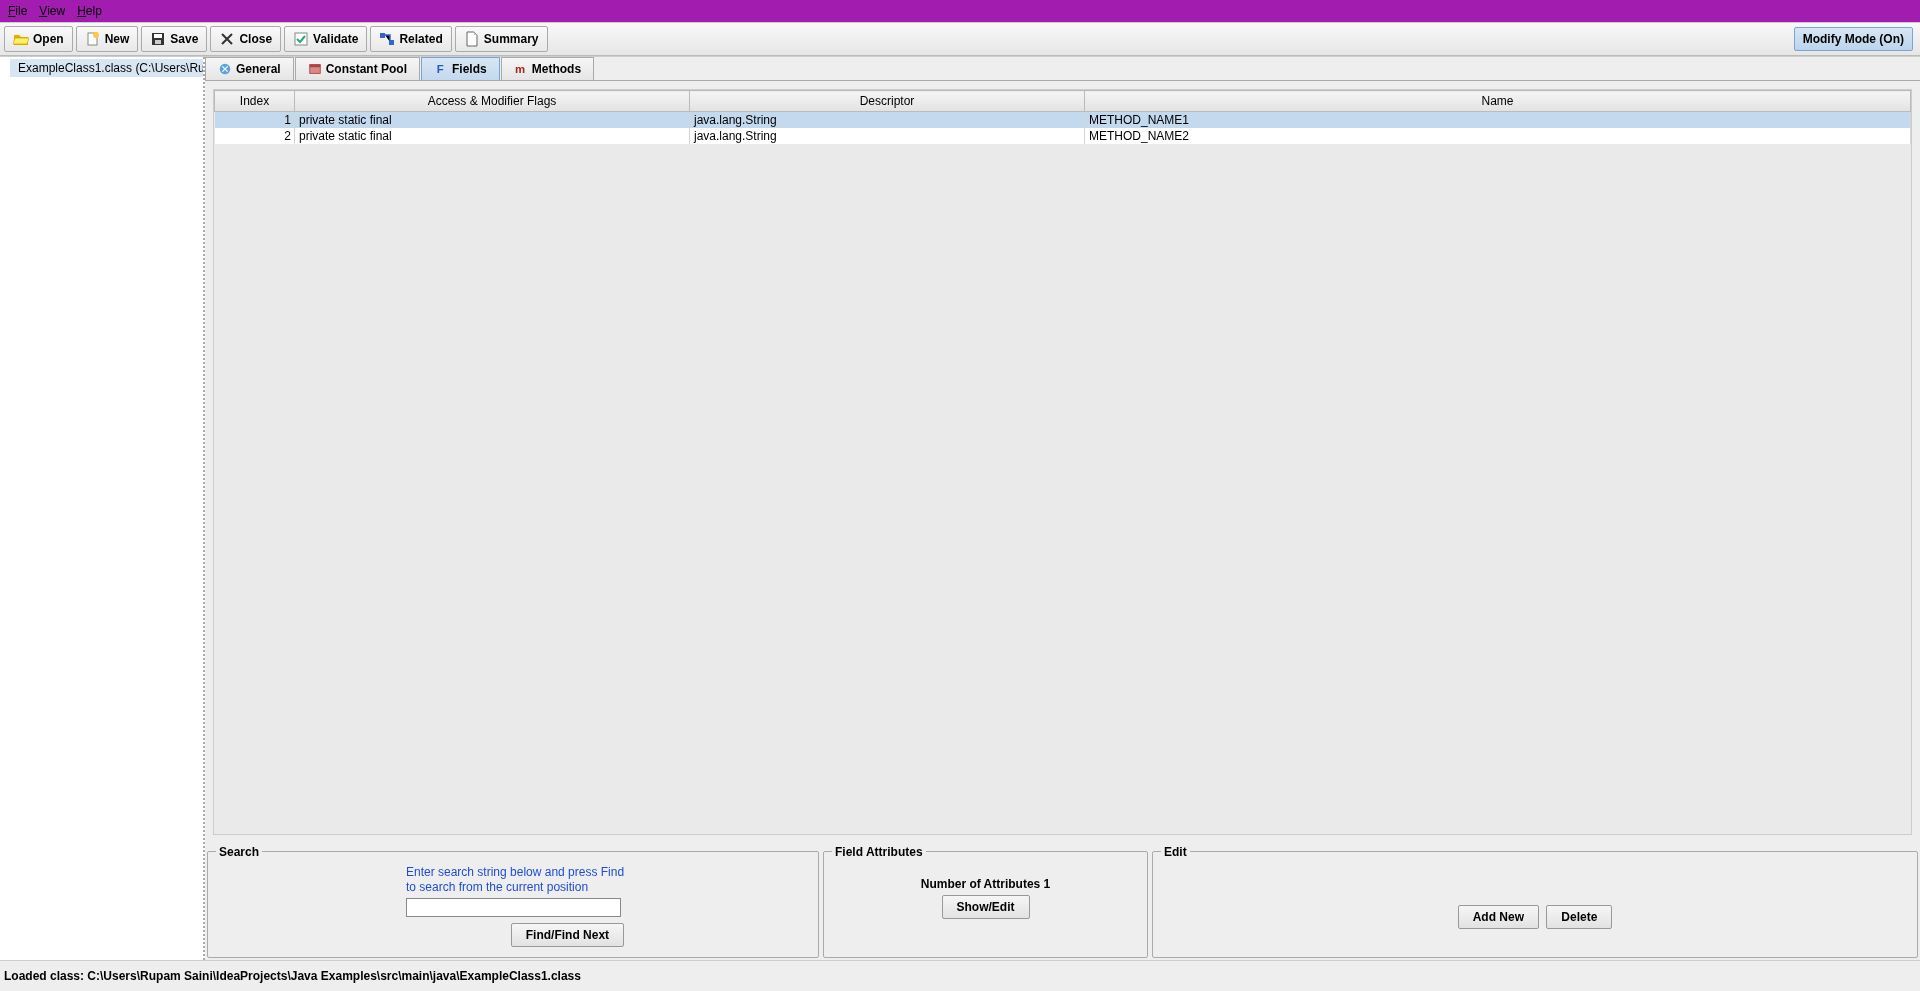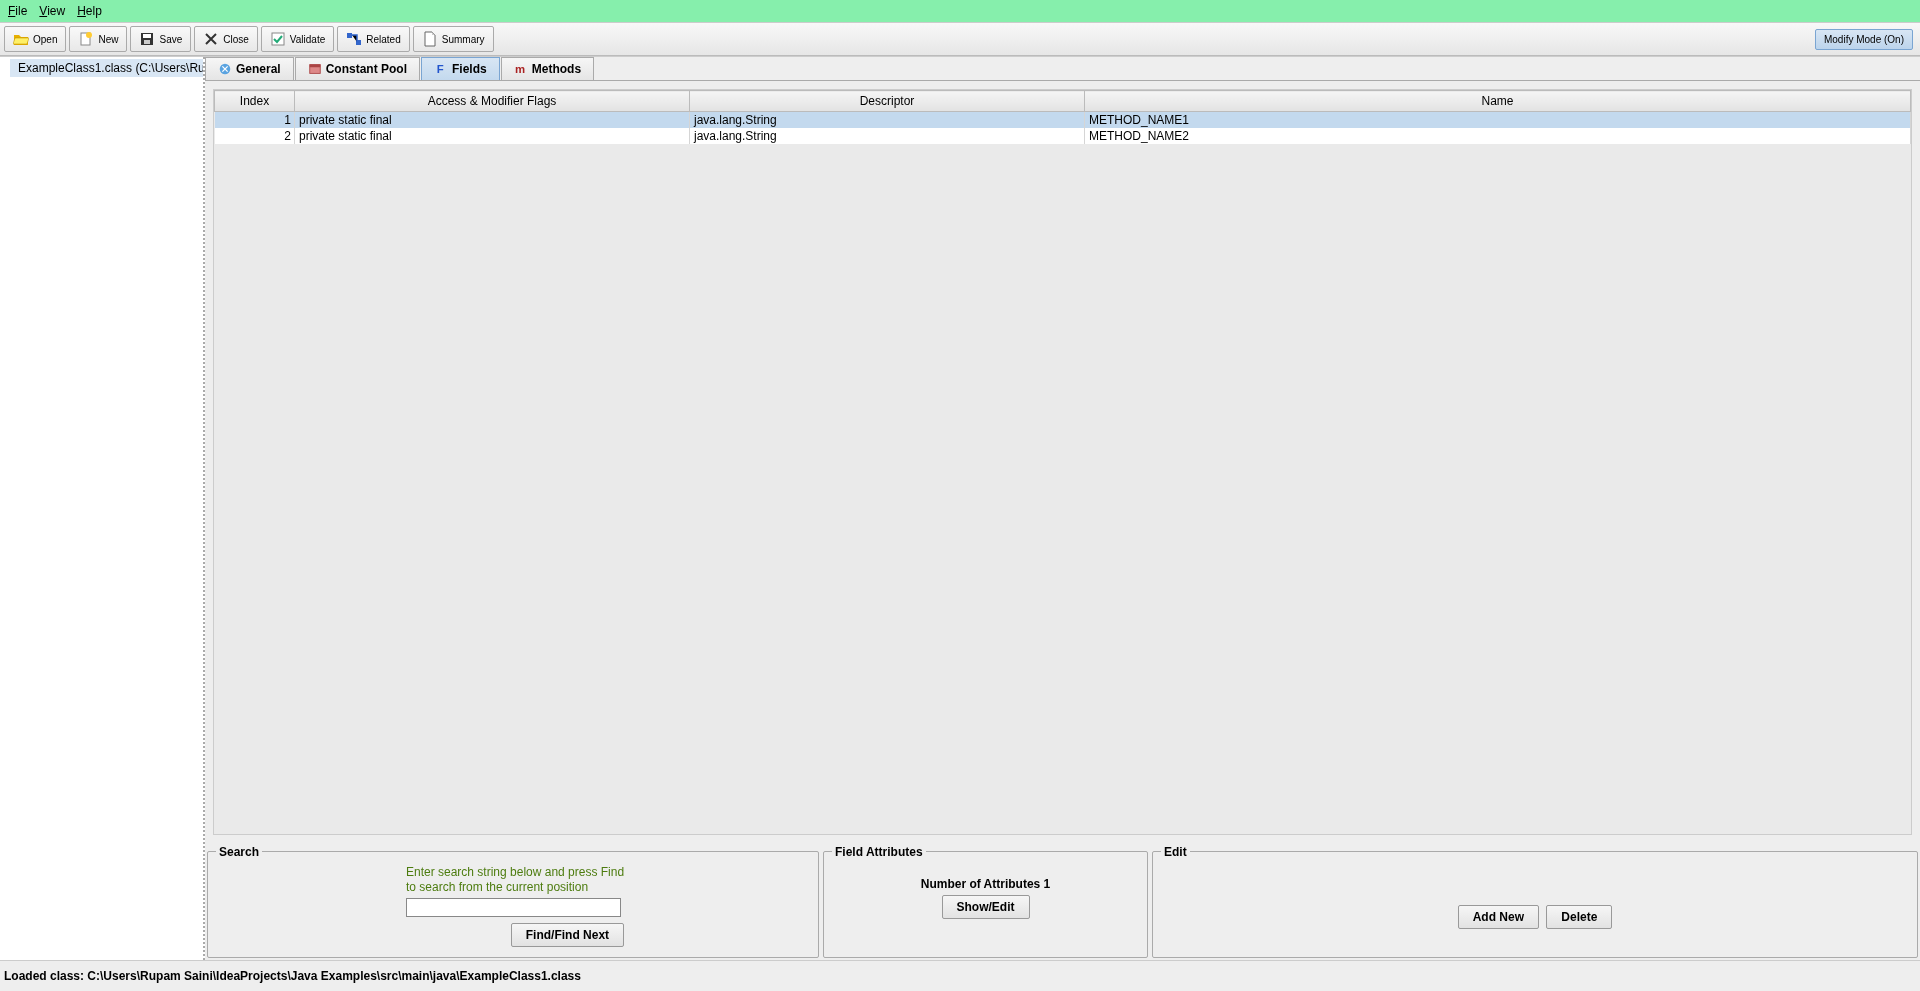--- a/index.html
+++ b/index.html
@@ -11,43 +11,43 @@
   width: 1920px;
   height: 991px;
   overflow: hidden;
   display: flex;
   flex-direction: column;
 }
 .menubar {
   display: flex;
   gap: 12px;
   padding: 4px 8px;
-  background: #86efac;
+  background: #a21caf;
 }
 .menubar span { cursor: default; }
 .menubar span u { text-decoration: underline; }
 .toolbar {
   display: flex;
   align-items: center;
   padding: 3px 4px;
   background: linear-gradient(#f8f8f8, #e6e6e6);
   border-top: 1px solid #ccc;
   border-bottom: 1px solid #bbb;
 }
 .toolbar-btn {
   display: inline-flex;
   align-items: center;
   gap: 4px;
   padding: 4px 8px;
   margin-right: 3px;
   background: linear-gradient(#f9f9f9, #e8e8e8);
   border: 1px solid #aaa;
   border-radius: 2px;
-  font-weight: normal;
-  font-size: 10px;
+  font-weight: bold;
+  font-size: 12px;
   cursor: default;
 }
 .toolbar-btn.active {
   background: linear-gradient(#d8e6f4, #bcd4ec);
   border-color: #7aa5d2;
 }
 .toolbar-spacer { flex: 1; }
 .icon { width: 16px; height: 16px; display: inline-block; }
 .main-split {
   display: flex;
@@ -154,21 +154,21 @@
   padding: 0 3px;
 }
 .panel-search { flex: 0 0 612px; display:flex; }
 .panel-attrs { flex: 0 0 325px; }
 .panel-edit { flex: 1; }
 .search-inner {
   margin-left: 190px;
   display: flex;
   flex-direction: column;
 }
-.search-help { font-size: 12px; color: #4d7c0f; line-height: 1.3; }
+.search-help { font-size: 12px; color: #1d4ed8; line-height: 1.3; }
 .search-input {
   width: 215px;
   height: 19px;
   border: 1px solid #888;
   margin-top: 2px;
   background:#fff;
 }
 .btn {
   display: inline-flex;
   align-items: center;

